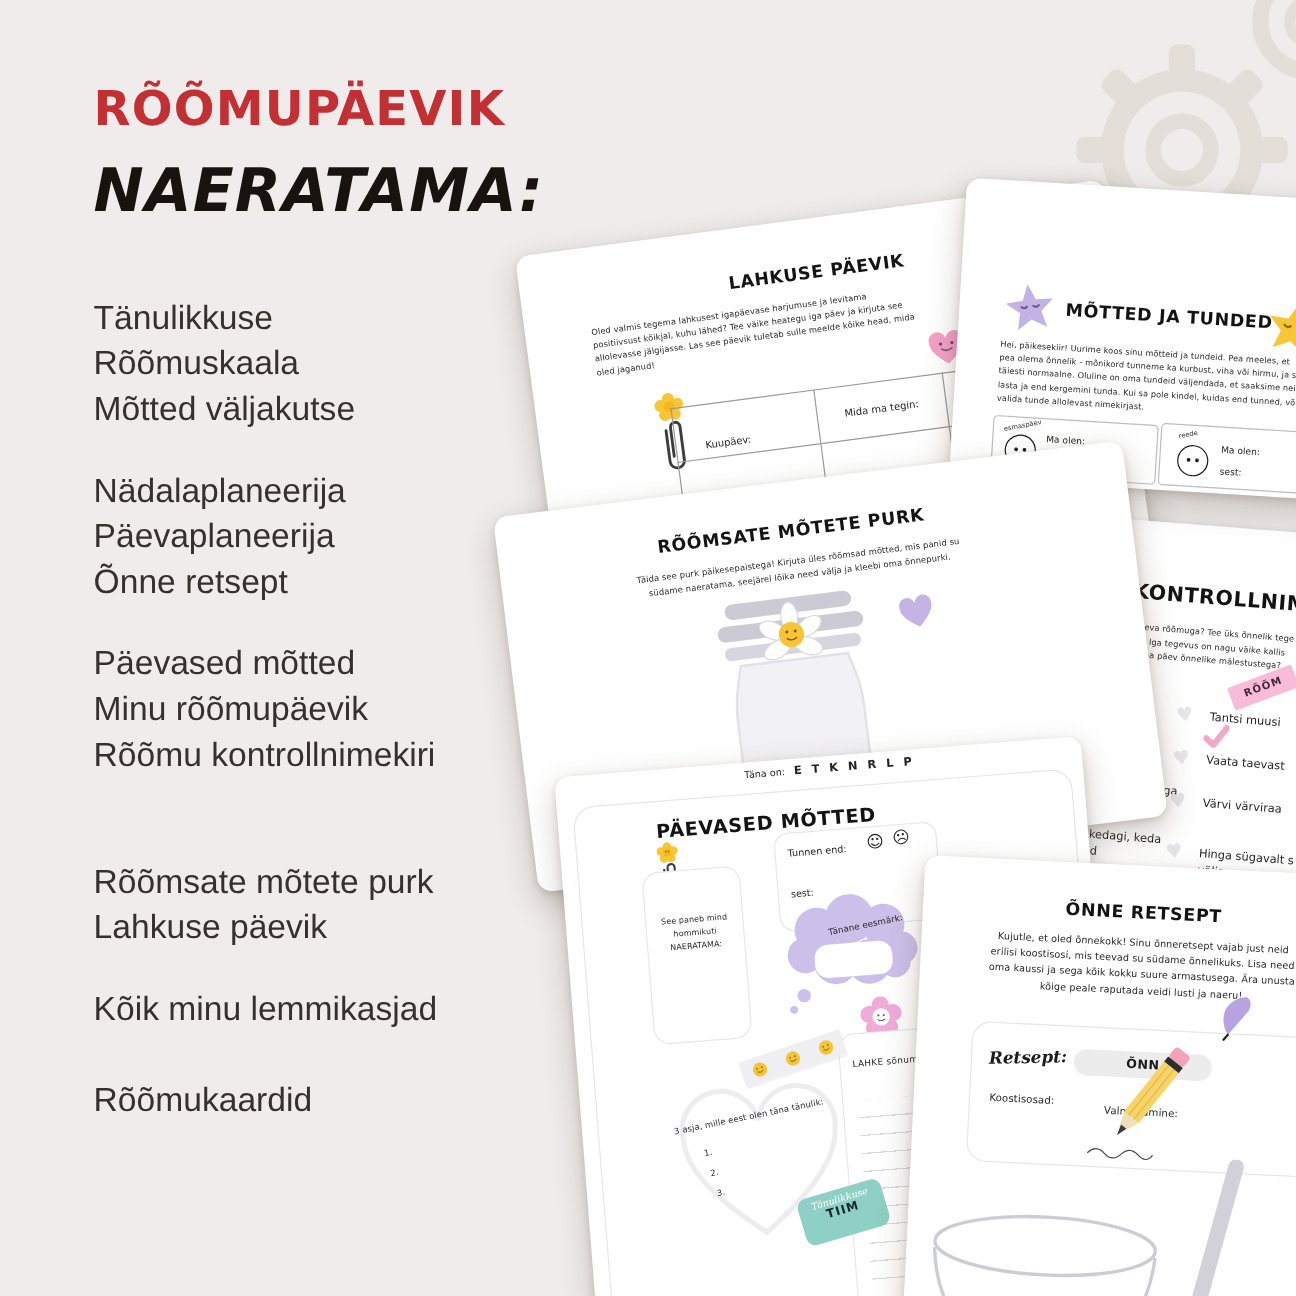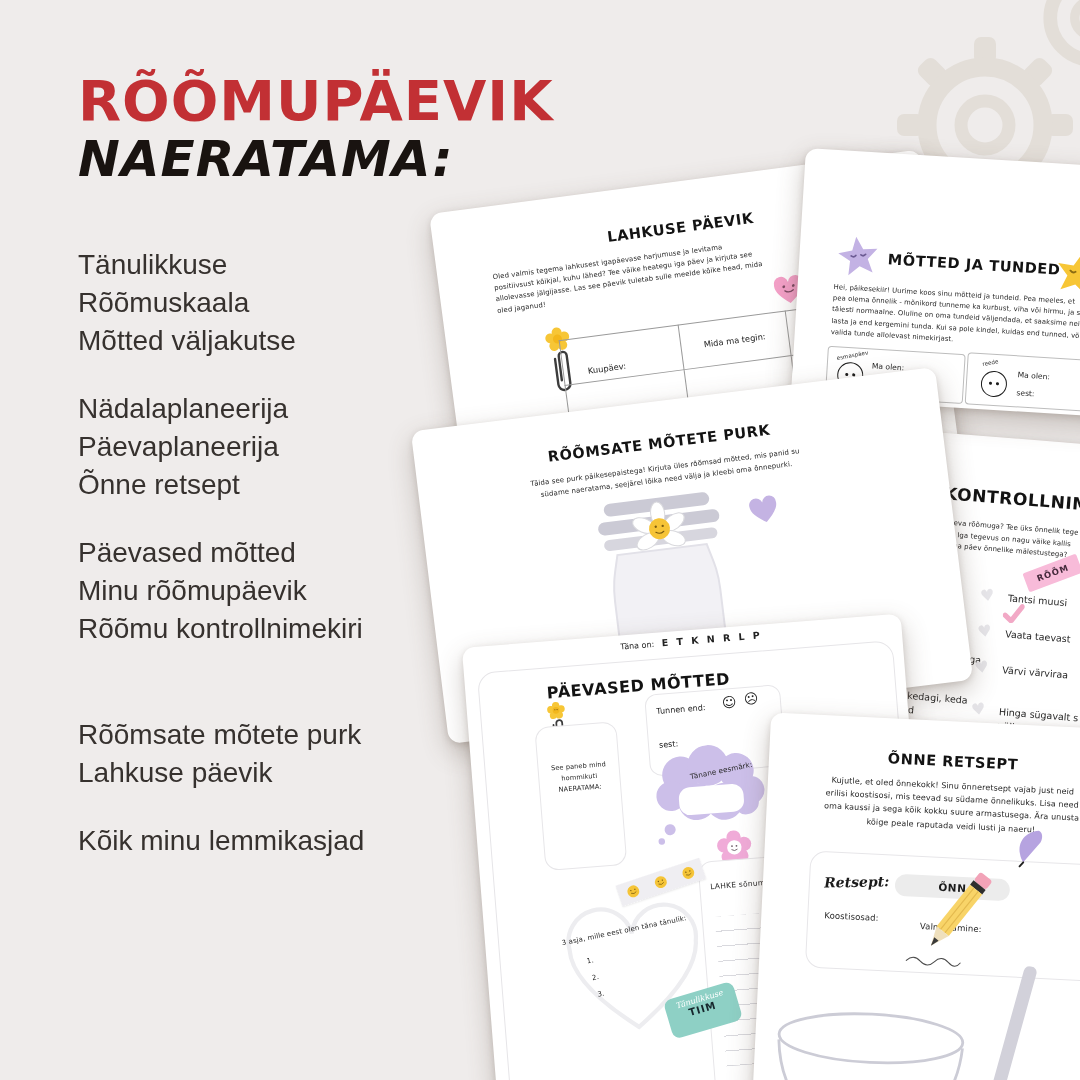--- a/index.html
+++ b/index.html
@@ -1,20 +1,20 @@
 <!DOCTYPE html>
 <html><head>
 <meta charset="utf-8">
 <style>
   html,body{margin:0;padding:0;background:#d8d4d1;}
   .canvas{position:relative;width:1080px;height:1080px;overflow:hidden;background:#efeceb;
           font-family:"Liberation Sans",sans-serif;}
   
   .main-title{position:absolute;left:78px;top:68px;font-family:"DejaVu Sans",sans-serif;
-              font-weight:bold;font-size:56px;letter-spacing:1px;color:#c23034;}
+              font-weight:bold;font-size:40px;letter-spacing:1px;color:#c23034;}
   .sub-title{position:absolute;left:78px;top:130px;font-family:"DejaVu Sans",sans-serif;
              font-weight:bold;font-style:italic;font-size:50px;letter-spacing:1px;color:#191310;}
   .contents{position:absolute;left:78px;top:246px;font-size:28px;color:#36312e;line-height:38px;}
   .contents p{margin:0 0 30px 0;}
   
   .page{position:absolute;background:#fff;border-radius:12px;
         box-shadow:0 10px 26px rgba(90,74,60,.30), 0 2px 6px rgba(90,74,60,.18);}
   .ws-title{position:absolute;left:0;right:0;text-align:center;font-family:"DejaVu Sans",sans-serif;
             font-weight:bold;color:#131313;letter-spacing:.6px;white-space:nowrap;}
   .ws-body{position:absolute;font-family:"DejaVu Sans",sans-serif;color:#272727;
@@ -97,21 +97,21 @@
       <span>Päevaplaneerija</span><br>
       <span>Õnne retsept</span></p>
     <p><span>Päevased mõtted</span><br>
       <span>Minu rõõmupäevik</span><br>
       <span>Rõõmu kontrollnimekiri</span></p>
     <p><br>
       <span>Rõõmsate mõtete purk</span><br>
       <span>Lahkuse päevik</span></p>
     <p><span>Kõik minu lemmikasjad</span><br>
       <br>
-      </p>
+      <span>Rõõmukaardid</span></p>
   </div>
 
   <div class="page" style="left:455px;top:180px;width:495px;height:430px;transform:rotate(-7.5deg);z-index:1;">
     <div class="ws-title" style="top:38px;font-size:14.5px;">LAHKUSE PÄEVIK</div>
     <div class="ws-body" style="left:55px;top:66px;width:390px;font-size:6.9px;line-height:1.62;">Oled valmis tegema lahkusest igapäevase harjumuse ja levitama
 positiivsust kõikjal, kuhu lähed? Tee väike heategu iga päev ja kirjuta see
 allolevasse jälgijasse. Las see päevik tuletab sulle meelde kõike head, mida
 oled jaganud!</div>
     <svg width="34" height="32" viewBox="0 0 32 29" style="position:absolute;left:330px;top:106px;">
       <path d="M16 27 C8 21 2.5 15 2.5 9.5 A6.8 6.8 0 0 1 16 7 A6.8 6.8 0 0 1 29.5 9.5 C29.5 15 24 21 16 27 Z" fill="#f4a0c8"></path>

